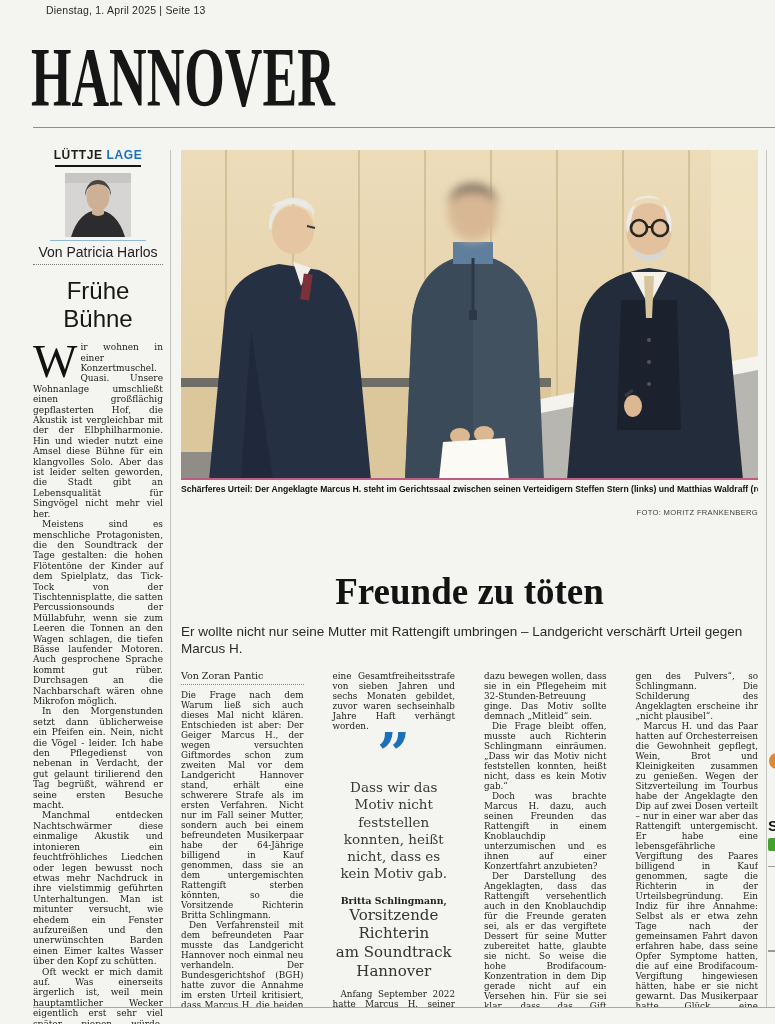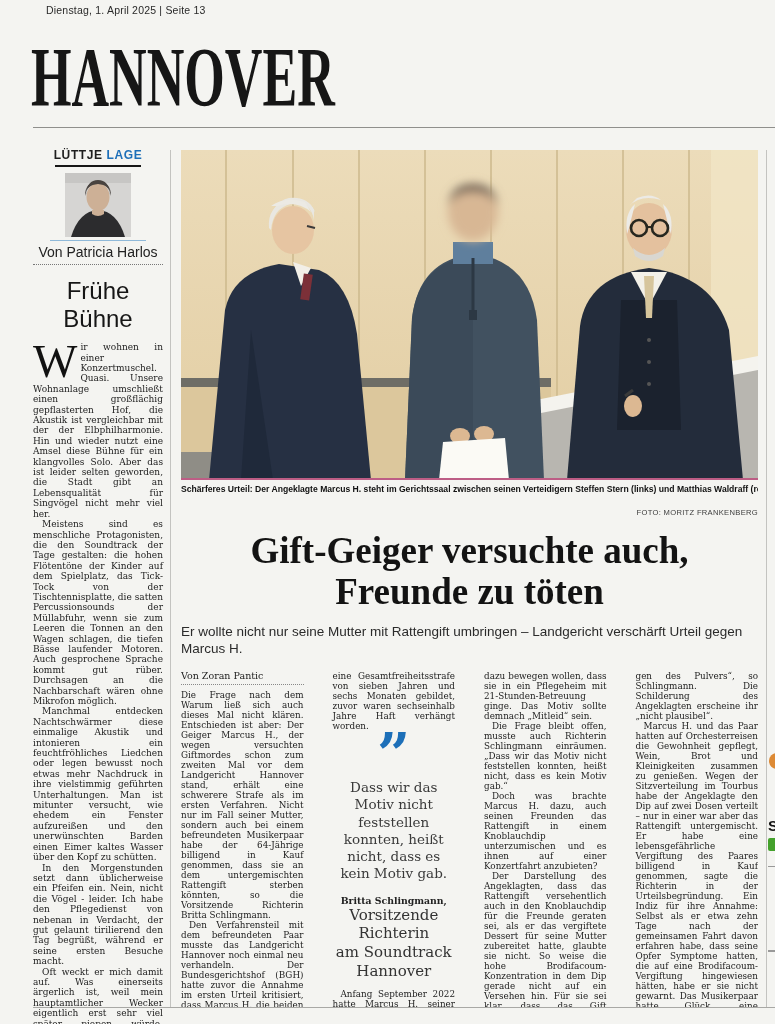--- a/index.html
+++ b/index.html
@@ -107,22 +107,22 @@
     <div class="author-rule"></div>
     <div class="author">Von Patricia Harlos</div>
     <div class="dotted-rule"></div>
     <div class="lage-title">
       <span>Frühe</span><br>
       <span>Bühne</span>
     </div>
     <div class="lage-body">
       <p><span class="dropcap">W</span><span>ir wohnen in einer Konzertmuschel. Quasi. Unsere Wohnanlage umschließt einen großflächig gepflasterten Hof, die Akustik ist vergleichbar mit der der Elbphilharmonie. Hin und wieder nutzt eine Amsel diese Bühne für ein klangvolles Solo. Aber das ist leider selten geworden, die Stadt gibt an Lebensqualität für Singvögel nicht mehr viel her.</span></p>
       <p>Meistens sind es menschliche Protagonisten, die den Soundtrack der Tage gestalten: die hohen Flötentöne der Kinder auf dem Spielplatz, das Tick-Tock von der Tischtennisplatte, die satten Percussionsounds der Müllabfuhr, wenn sie zum Leeren die Tonnen an den Wagen schlagen, die tiefen Bässe laufender Motoren. Auch gesprochene Sprache kommt gut rüber. Durchsagen an die Nachbarschaft wären ohne Mikrofon möglich.</p>
+      <p>In den Morgenstunden setzt dann üblicherweise ein Pfeifen ein. Nein, nicht die Vögel - leider. Ich habe den Pflegedienst von nebenan in Verdacht, der gut gelaunt tirilierend den Tag begrüßt, während er seine ersten Besuche macht.</p>
       <p>Manchmal entdecken Nachtschwärmer diese einmalige Akustik und intonieren ein feuchtfröhliches Liedchen oder legen bewusst noch etwas mehr Nachdruck in ihre vielstimmig geführten Unterhaltungen. Man ist mitunter versucht, wie ehedem ein Fenster aufzureißen und den unerwünschten Barden einen Eimer kaltes Wasser über den Kopf zu schütten.</p>
-      <p>In den Morgenstunden setzt dann üblicherweise ein Pfeifen ein. Nein, nicht die Vögel - leider. Ich habe den Pflegedienst von nebenan in Verdacht, der gut gelaunt tirilierend den Tag begrüßt, während er seine ersten Besuche macht.</p>
       <p>Oft weckt er mich damit auf. Was einerseits ärgerlich ist, weil mein hauptamtlicher Wecker eigentlich erst sehr viel später piepen würde. Andererseits: Einem Vogel nähme ich es auch nicht übel, wenn er mich wachsänge.</p>
 
     </div>
   </div>
 
   <div class="main">
 
     <div class="photo">
       <svg width="577" height="330" viewBox="0 0 577 330">
         <defs>
@@ -202,21 +202,21 @@
         </g>
       </svg>
     </div>
 
     <div class="caption-row">
       <div class="caption">Schärferes Urteil: Der Angeklagte Marcus H. steht im Gerichtssaal zwischen seinen Verteidigern Steffen Stern (links) und Matthias Waldraff (rechts).</div>
       <div class="credit">FOTO: MORITZ FRANKENBERG</div>
     </div>
 
     <h1 class="headline">
-      <span>Gift-Geiger versuchte auch,</span><br>
+      <br>
       <span>Freunde zu töten</span>
     </h1>
     <div class="subhead">Er wollte nicht nur seine Mutter mit Rattengift umbringen – Landgericht verschärft Urteil gegen Marcus H.</div>
 
     <div class="article">
       <div class="col body-text">
         <div class="byline">Von Zoran Pantic</div>
         <p>Die Frage nach dem Warum ließ sich auch dieses Mal nicht klären. Entschieden ist aber: Der Geiger Marcus H., der wegen versuchten Giftmordes schon zum zweiten Mal vor dem Landgericht Hannover stand, erhält eine schwerere Strafe als im ersten Verfahren. Nicht nur im Fall seiner Mutter, sondern auch bei einem befreundeten Musikerpaar habe der 64-Jährige billigend in Kauf genommen, dass sie an dem untergemischten Rattengift sterben könnten, so die Vorsitzende Richterin Britta Schlingmann.</p>
         <p class="ind">Den Verfahrensteil mit dem befreundeten Paar musste das Landgericht Hannover noch einmal neu verhandeln. Der Bundesgerichtshof (BGH) hatte zuvor die Annahme im ersten Urteil kritisiert, dass Marcus H. die beiden Musiker nicht umbringen wollte, weshalb er nur wegen gefährlicher Körperverletzung verurteilt wurde.</p>
 
@@ -226,21 +226,21 @@
         <div class="pullquote">
           <span class="q-mark">”</span>
           <div class="q-text">Dass wir das Motiv nicht feststellen konnten, heißt nicht, dass es kein Motiv gab.</div>
           <div class="q-name">Britta Schlingmann,</div>
           <div class="q-role">Vorsitzende Richterin</div>
           <div class="q-role">am Soundtrack Hannover</div>
         </div>
         <p class="ind">Anfang September 2022 hatte Marcus H. seiner Mutter bewusst das Rattengift Brodifacoum in einem Frischkäse-Dessert untergemischt. Er selbst hatte das vor wenigen Wochen in einer verlesenen Erklärung gestanden. Dadurch wollte er sie „vorübergehend in einen behandlungsbedürftigen Zustand“ versetzen, so der Angeklagte. Der Grund: So habe er die damals 93-Jährige und mittlerweile verstorbene Frau</p>
       </div>
       <div class="col body-text">
-        <p>dazu bewegen wollen, dass sie in ein Pflegeheim mit 21-Stunden-Betreuung ginge. Das Motiv sollte demnach „Mitleid“ sein.</p>
+        <p>dazu bewegen wollen, dass sie in ein Pflegeheim mit 32-Stunden-Betreuung ginge. Das Motiv sollte demnach „Mitleid“ sein.</p>
         <p class="ind">Die Frage bleibt offen, musste auch Richterin Schlingmann einräumen. „Dass wir das Motiv nicht feststellen konnten, heißt nicht, dass es kein Motiv gab.“</p>
         <p class="ind">Doch was brachte Marcus H. dazu, auch seinen Freunden das Rattengift in einem Knoblauchdip unterzumischen und es ihnen auf einer Konzertfahrt anzubieten?</p>
         <p class="ind">Der Darstellung des Angeklagten, dass das Rattengift versehentlich auch in den Knoblauchdip für die Freunde geraten sei, als er das vergiftete Dessert für seine Mutter zubereitet hatte, glaubte sie nicht. So weise die hohe Brodifacoum-Konzentration in dem Dip gerade nicht auf ein Versehen hin. Für sie sei klar, dass das Gift absichtlich eingerührt wurde, so die Richterin.</p>
         <p class="ind">Und auch technisch konnte sie sich das angebliche Missgeschick nicht vorstellen. Der 64-Jährige hatte angegeben, dass er das Dessert für die Mutter und den Dip für die Freunde nacheinander zubereitet hätte, dabei sei das Gift auch in einen Teil des Dips gekommen. „Wir sehen da keinen Raum für das Übersprin-</p>
       </div>
       <div class="col body-text">
         <p>gen des Pulvers“, so Schlingmann. Die Schilderung des Angeklagten erscheine ihr „nicht plausibel“.</p>
         <p class="ind">Marcus H. und das Paar hatten auf Orchesterreisen die Gewohnheit gepflegt, Wein, Brot und Kleinigkeiten zusammen zu genießen. Wegen der Sitzverteilung im Tourbus habe der Angeklagte den Dip auf zwei Dosen verteilt – nur in einer war aber das Rattengift untergemischt. Er habe eine lebensgefährliche Vergiftung des Paares billigend in Kauf genommen, sagte die Richterin in der Urteilsbegründung. Ein Indiz für ihre Annahme: Selbst als er etwa zehn Tage nach der gemeinsamen Fahrt davon erfahren habe, dass seine Opfer Symptome hatten, die auf eine Brodifacoum-Vergiftung hingewiesen hätten, habe er sie nicht gewarnt. Das Musikerpaar hatte Glück, eine Blutanalyse zeigte schnell die Ursache, die mit einem Gegenmittel bekämpft werden konnte. „Beide haben gesundheitlich keine weiteren Folgen“, so Schlingmann.</p>
 
       </div>

